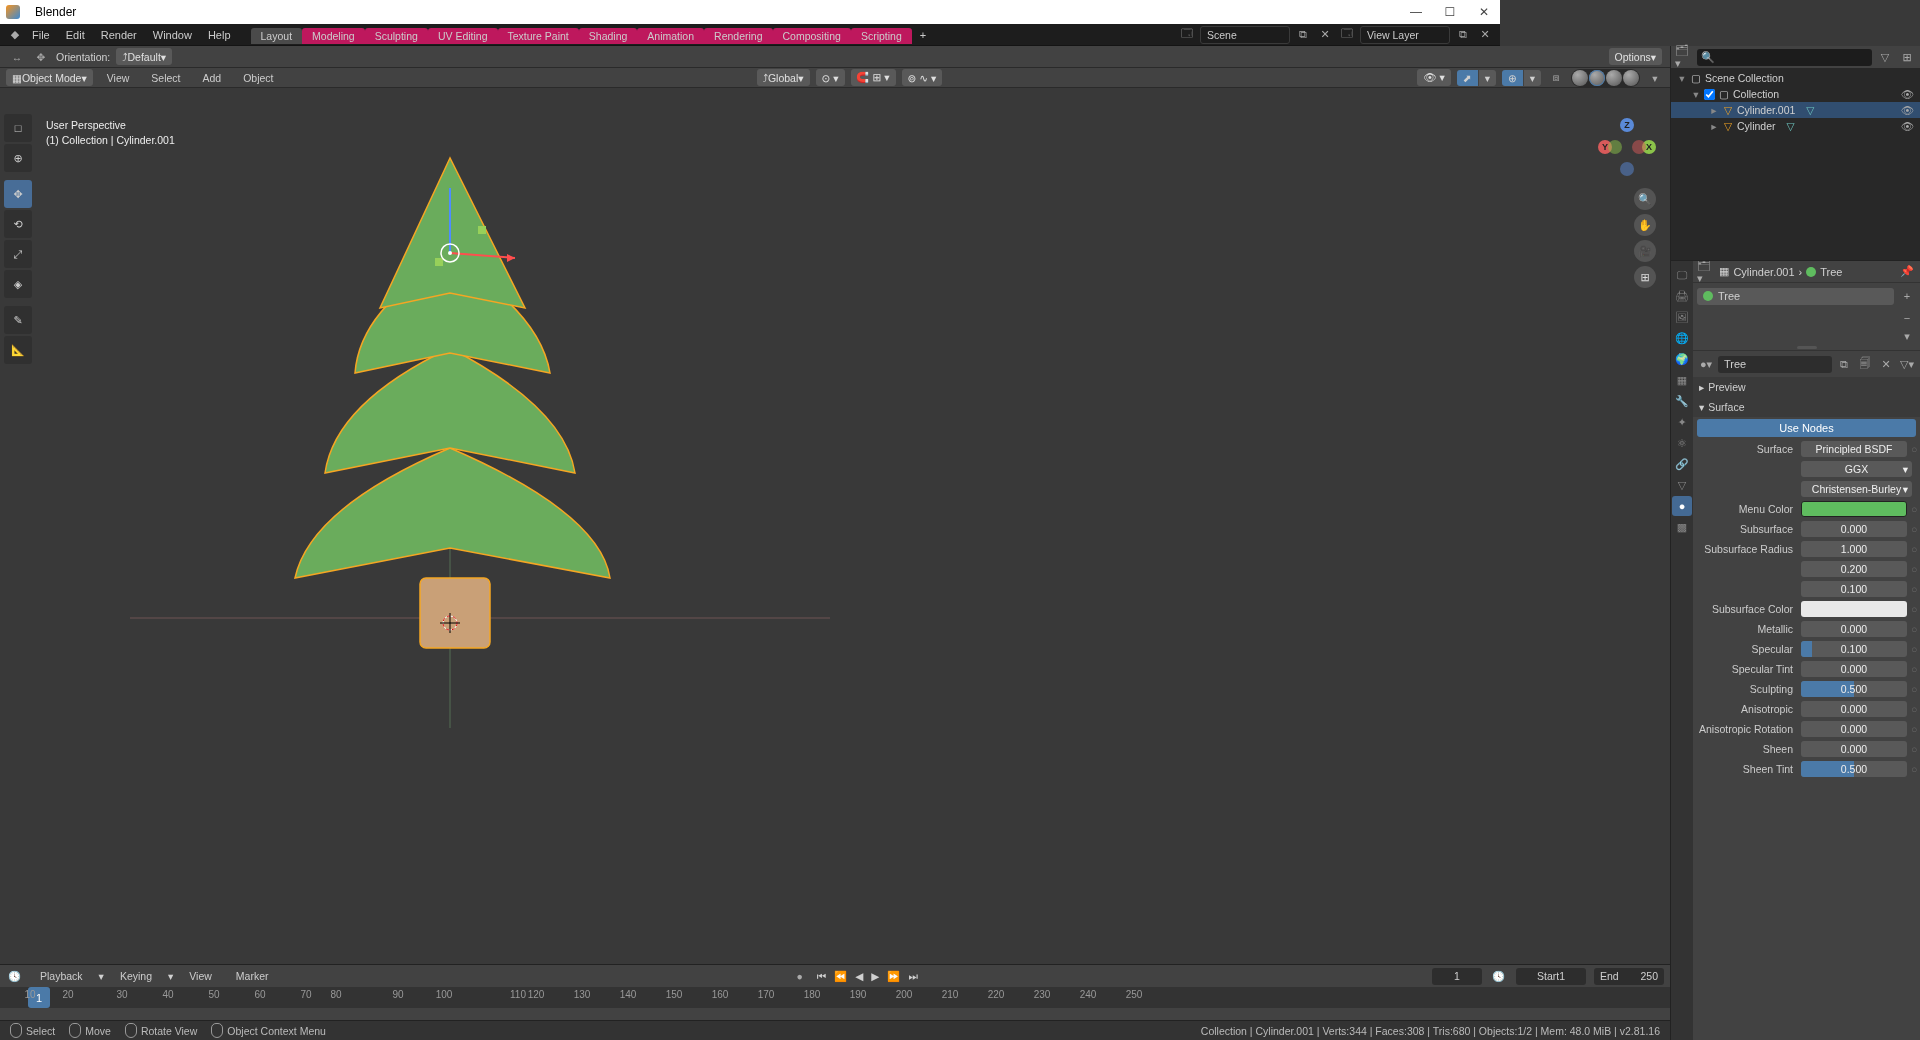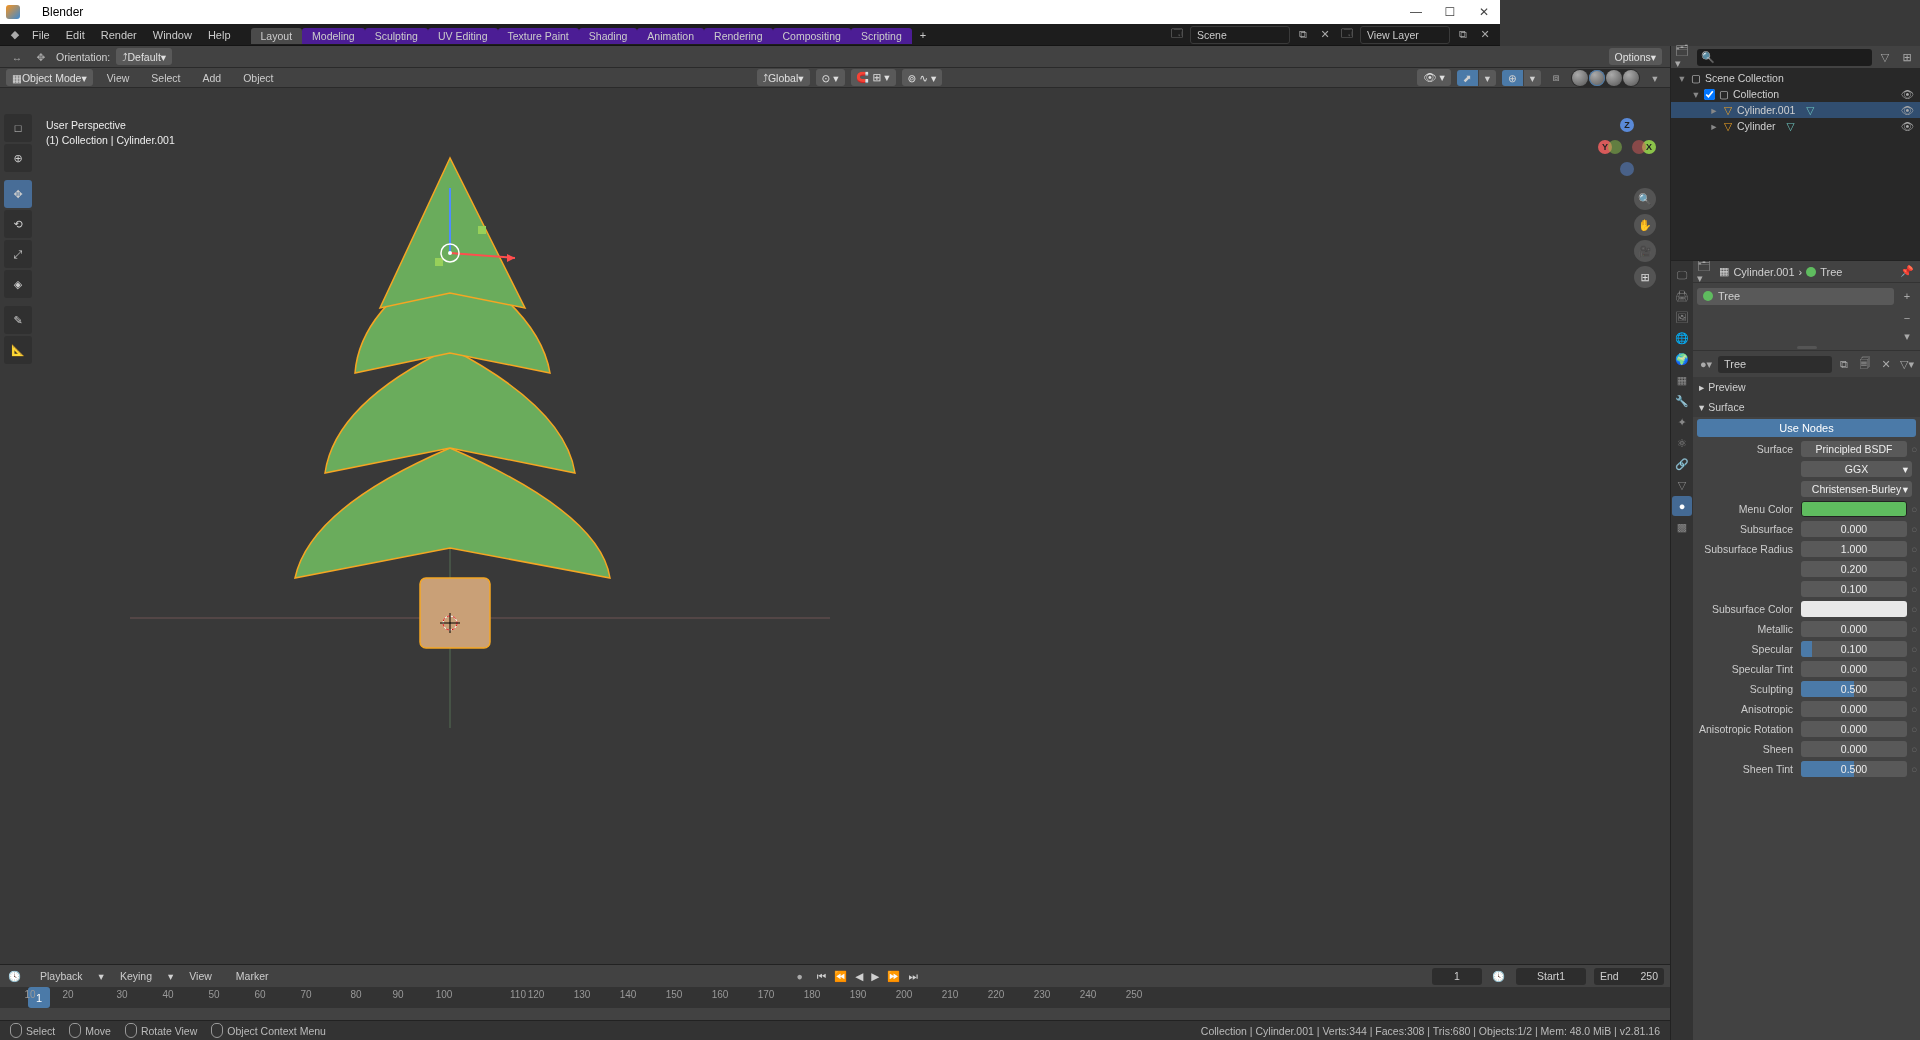--- a/index.html
+++ b/index.html
@@ -1,25 +1,25 @@
 <!DOCTYPE html>
 <html><head>
 <meta charset="utf-8">
 <style>
 * { box-sizing:border-box; margin:0; padding:0; user-select:none; }
 html,body { width:1500px; height:812px; background:#393939; font-family:-apple-system,BlinkMacSystemFont,"Segoe UI",Arial,sans-serif; font-size:11px; color:#d0d0d0; overflow:hidden; }
 .titlebar { height:24px; background:#fff; display:flex; align-items:center; padding:0 6px; color:#000; font-size:12px; justify-content:space-between;}
-.titlebar .left { display:flex; align-items:center; gap:22px;}
+.titlebar .left { display:flex; align-items:center; gap:15px;}
 .titlebar .logo { width:14px;height:14px;border-radius:3px;background:linear-gradient(135deg,#f7931e,#3b8ad4); }
 .winbtns { display:flex; gap:14px; align-items:center;}
 .winbtns span { width:20px; text-align:center; color:#444;}
 .topmenu { height:22px; background:#1d1d1d; display:flex; align-items:center; padding:0 6px; gap:0; border-bottom:1px solid #141414; justify-content:space-between;}
 .topmenu .left, .topmenu .right { display:flex; align-items:center;}
 .mitem { padding:0 8px; height:22px; line-height:22px; color:#ccc; cursor:default;}
-.tab { padding:2px 10px; background:#4c1d95; color:#ccc; border-radius:3px 3px 0 0; margin-top:2px; font-size:10.5px;}
+.tab { padding:2px 10px; background:#be185d; color:#ccc; border-radius:3px 3px 0 0; margin-top:2px; font-size:10.5px;}
 .tab.active { background:#4a4a4a;}
 .field { background:#1c1c1c; border:1px solid #3a3a3a; border-radius:3px; height:18px; padding:0 6px; color:#ccc; display:flex; align-items:center; gap:4px; font-size:10.5px;}
 .iconbox { width:18px;height:18px; display:flex;align-items:center;justify-content:center; color:#aaa; border-radius:3px;}
 .hdr2 { height:22px; background:#424242; display:flex; align-items:center; padding:0 8px; gap:6px; border-bottom:1px solid #2a2a2a; font-size:10.5px;}
 .hdr3 { height:20px; background:#424242; display:flex; align-items:center; padding:0 6px; gap:6px; font-size:10.5px; border-bottom:1px solid #2a2a2a;}
 .btnflat { padding:0 6px; height:17px; background:#595959; border-radius:3px; color:#e0e0e0; display:inline-flex; align-items:center; font-size:10.5px;}
 .main { position:absolute; left:0; top:46px; right:0; bottom:0; display:flex;}
 .vp { flex:1; display:flex; flex-direction:column; background:#393939;}
 .vpcanvas { flex:1; position:relative; background:#393939;}
 .rightcol { width:250px; background:#323232; border-left:1px solid #222; display:flex; flex-direction:column;}
@@ -110,21 +110,21 @@
     <span class="tab">Texture Paint</span>
     <span class="tab">Shading</span>
     <span class="tab">Animation</span>
     <span class="tab">Rendering</span>
     <span class="tab">Compositing</span>
     <span class="tab">Scripting</span>
     <span class="mitem">+</span>
   </div>
   <div class="right" style="gap:4px;">
     <span class="iconbox">🗔</span>
-    <span class="field" style="width:100px">
+    <span class="field" style="width:90px">
         <span>Scene</span>
       </span>
     <span class="iconbox">⧉</span>
     <span class="iconbox">✕</span>
     <span class="iconbox">🗔</span>
     <span class="field" style="width:90px">
         <span>View Layer</span>
       </span>
     <span class="iconbox">⧉</span>
     <span class="iconbox">✕</span>
@@ -259,21 +259,21 @@
       </div>
       <div class="tlruler">
         <div class="playhead">1</div>
       <span class="tick" style="left: 30px;">10</span>
           <span class="tick" style="left: 68px;">20</span>
           <span class="tick" style="left: 122px;">30</span>
           <span class="tick" style="left: 168px;">40</span>
           <span class="tick" style="left: 214px;">50</span>
           <span class="tick" style="left: 260px;">60</span>
           <span class="tick" style="left: 306px;">70</span>
-          <span class="tick" style="left: 356px;">80</span>
+          <span class="tick" style="left: 336px;">80</span>
           <span class="tick" style="left: 398px;">90</span>
           <span class="tick" style="left: 444px;">100</span>
           <span class="tick" style="left: 518px;">110</span>
           <span class="tick" style="left: 536px;">120</span>
           <span class="tick" style="left: 582px;">130</span>
           <span class="tick" style="left: 628px;">140</span>
           <span class="tick" style="left: 674px;">150</span>
           <span class="tick" style="left: 720px;">160</span>
           <span class="tick" style="left: 766px;">170</span>
           <span class="tick" style="left: 812px;">180</span>

